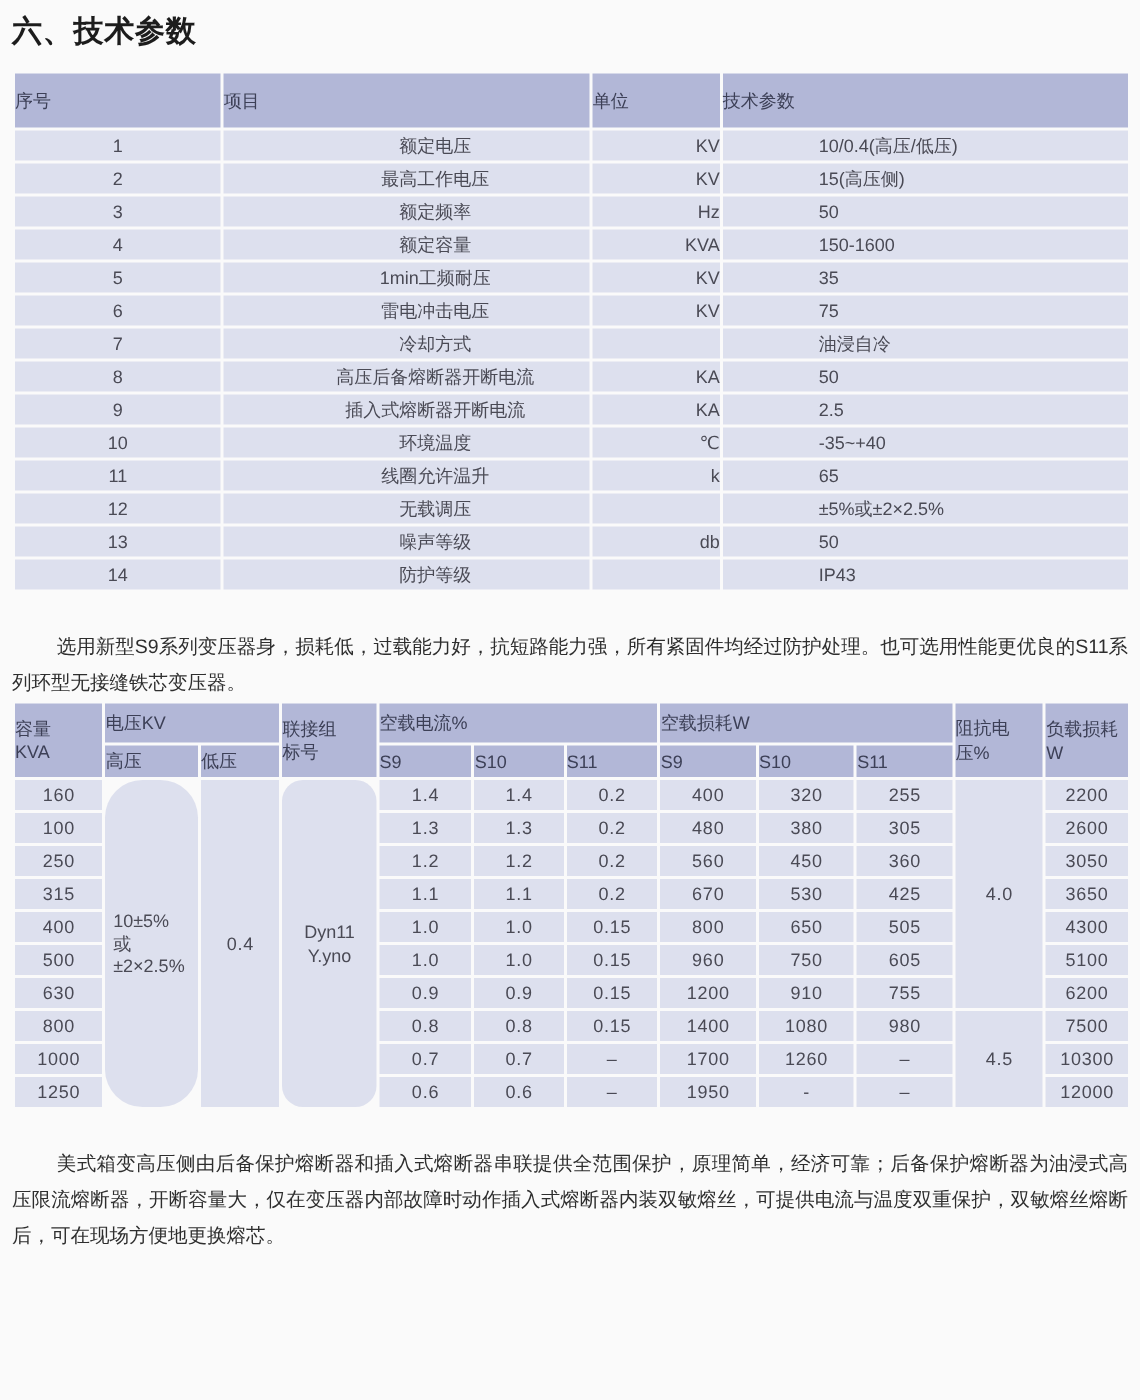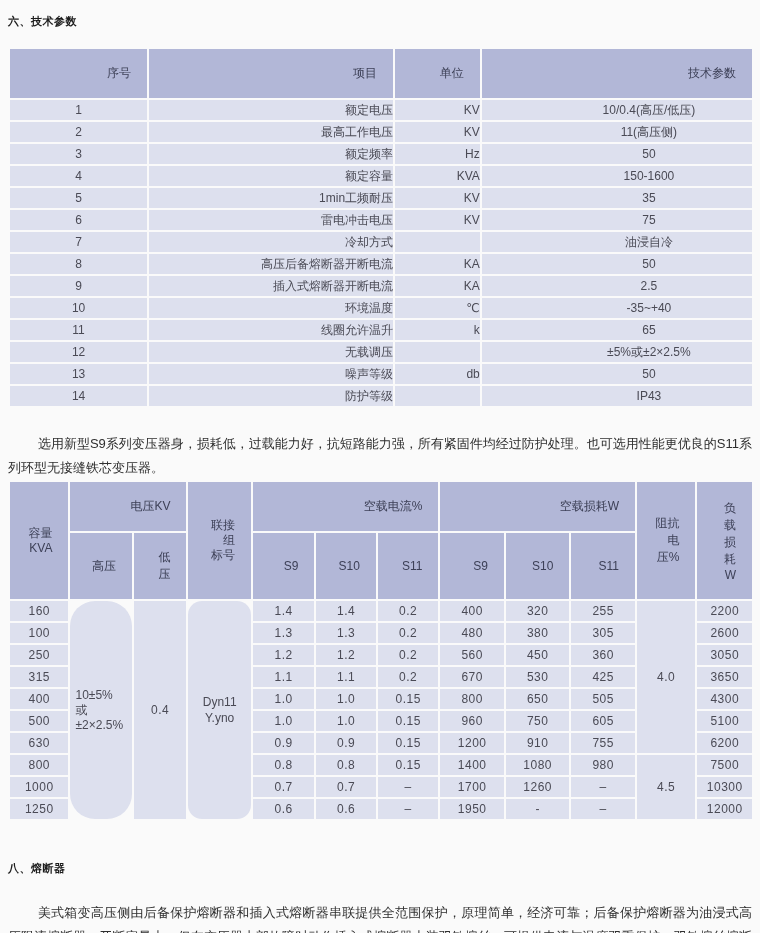--- a/index.html
+++ b/index.html
@@ -15,48 +15,48 @@
   html,body{margin:0;padding:0;}
   body{
     width:760px;height:933px;
     background:var(--page-bg);
     font-family:"Liberation Sans","DejaVu Sans",sans-serif;
     color:var(--body-text);
     overflow:hidden;
   }
   .page{width:760px;padding:12px 8px 6px 8px;}
   h2.sec{
-    font-size:11px;font-weight:bold;color:var(--heading-text);
+    font-size:20px;font-weight:bold;color:var(--heading-text);
     margin:0;line-height:18px;letter-spacing:0.5px;
   }
   #sec7-heading{margin-top:36px;}
   #sec8-heading{margin-top:38px;}
   p.body-text{
     font-size:13px;line-height:24px;color:var(--body-text);
     margin:24px 0 0 0;text-indent:2.3em;text-align:justify;
   }
   table{
     border-collapse:separate;border-spacing:2px;
     table-layout:fixed;margin:0;
   }
   .t1{width:746px;margin-top:17px;}
   .t2{width:746px;}
   th{
     background:var(--table-header-bg);color:var(--header-text);
-    font-weight:normal;font-size:12px;text-align:right;padding:16px;
+    font-weight:normal;font-size:12px;text-align:left;padding:0;
   }
   td{
     background:var(--table-row-bg);color:var(--table-text);
     font-size:12px;padding:0;height:20px;vertical-align:middle;
   }
   .t1 thead th{height:36px;}
   .t1 .c-serial{text-align:center;}
-  .t1 .c-item{text-align:right;padding-left:38px;}
+  .t1 .c-item{text-align:center;padding-left:38px;}
   .t1 .c-unit{text-align:right;}
-  .t1 .c-param{text-align:center;padding-left:64px;}
+  .t1 .c-param{text-align:left;padding-left:64px;}
   .t2 thead tr.h1 th{height:26px;}
   .t2 thead tr.h2 th{height:21px;}
   .t2 th .tl{line-height:15px;}
   .t2 td{text-align:center;letter-spacing:0.5px;}
   .t2 .c-hv{text-align:left;padding-left:5px;line-height:15px;letter-spacing:0;border-radius:25px;}
   .t2 .c-conn{line-height:16px;letter-spacing:0;border-radius:14px;}
 </style>
 </head>
 <body>
 
@@ -83,21 +83,21 @@
         <tr>
           <td class="c-serial">1</td>
           <td class="c-item">额定电压</td>
           <td class="c-unit">KV</td>
           <td class="c-param">10/0.4(高压/低压)</td>
         </tr>
         <tr>
           <td class="c-serial">2</td>
           <td class="c-item">最高工作电压</td>
           <td class="c-unit">KV</td>
-          <td class="c-param">11(高压侧)</td>
+          <td class="c-param">15(高压侧)</td>
         </tr>
         <tr>
           <td class="c-serial">3</td>
           <td class="c-item">额定频率</td>
           <td class="c-unit">Hz</td>
           <td class="c-param">50</td>
         </tr>
         <tr>
           <td class="c-serial">4</td>
           <td class="c-item">额定容量</td>
@@ -320,16 +320,15 @@
           <td class="c-num">0.6</td>
           <td class="c-num">–</td>
           <td class="c-num">1950</td>
           <td class="c-num">-</td>
           <td class="c-num">–</td>
           <td class="c-num">12000</td>
         </tr>
       </tbody>
   </table>
 
-  <h2 class="sec" id="sec8-heading">八、熔断器</h2>
   <p class="body-text">美式箱变高压侧由后备保护熔断器和插入式熔断器串联提供全范围保护，原理简单，经济可靠；后备保护熔断器为油浸式高压限流熔断器，开断容量大，仅在变压器内部故障时动作插入式熔断器内装双敏熔丝，可提供电流与温度双重保护，双敏熔丝熔断后，可在现场方便地更换熔芯。</p>
 
 </div>
 
 </body></html>

